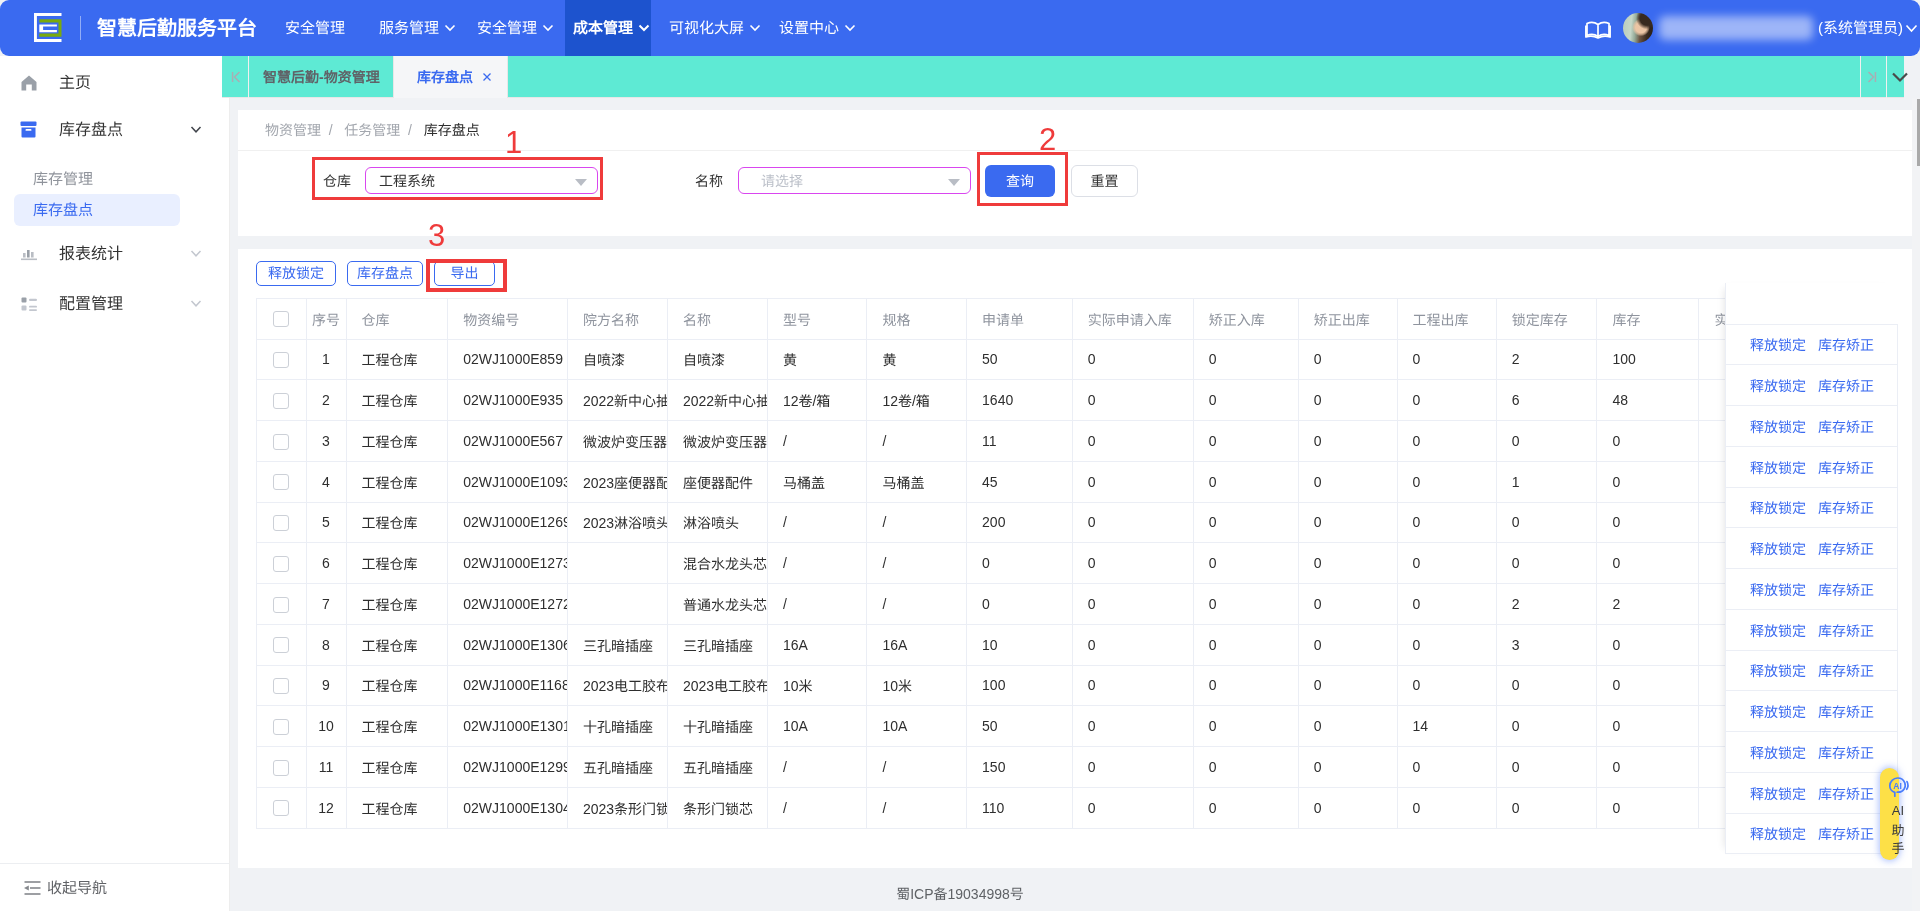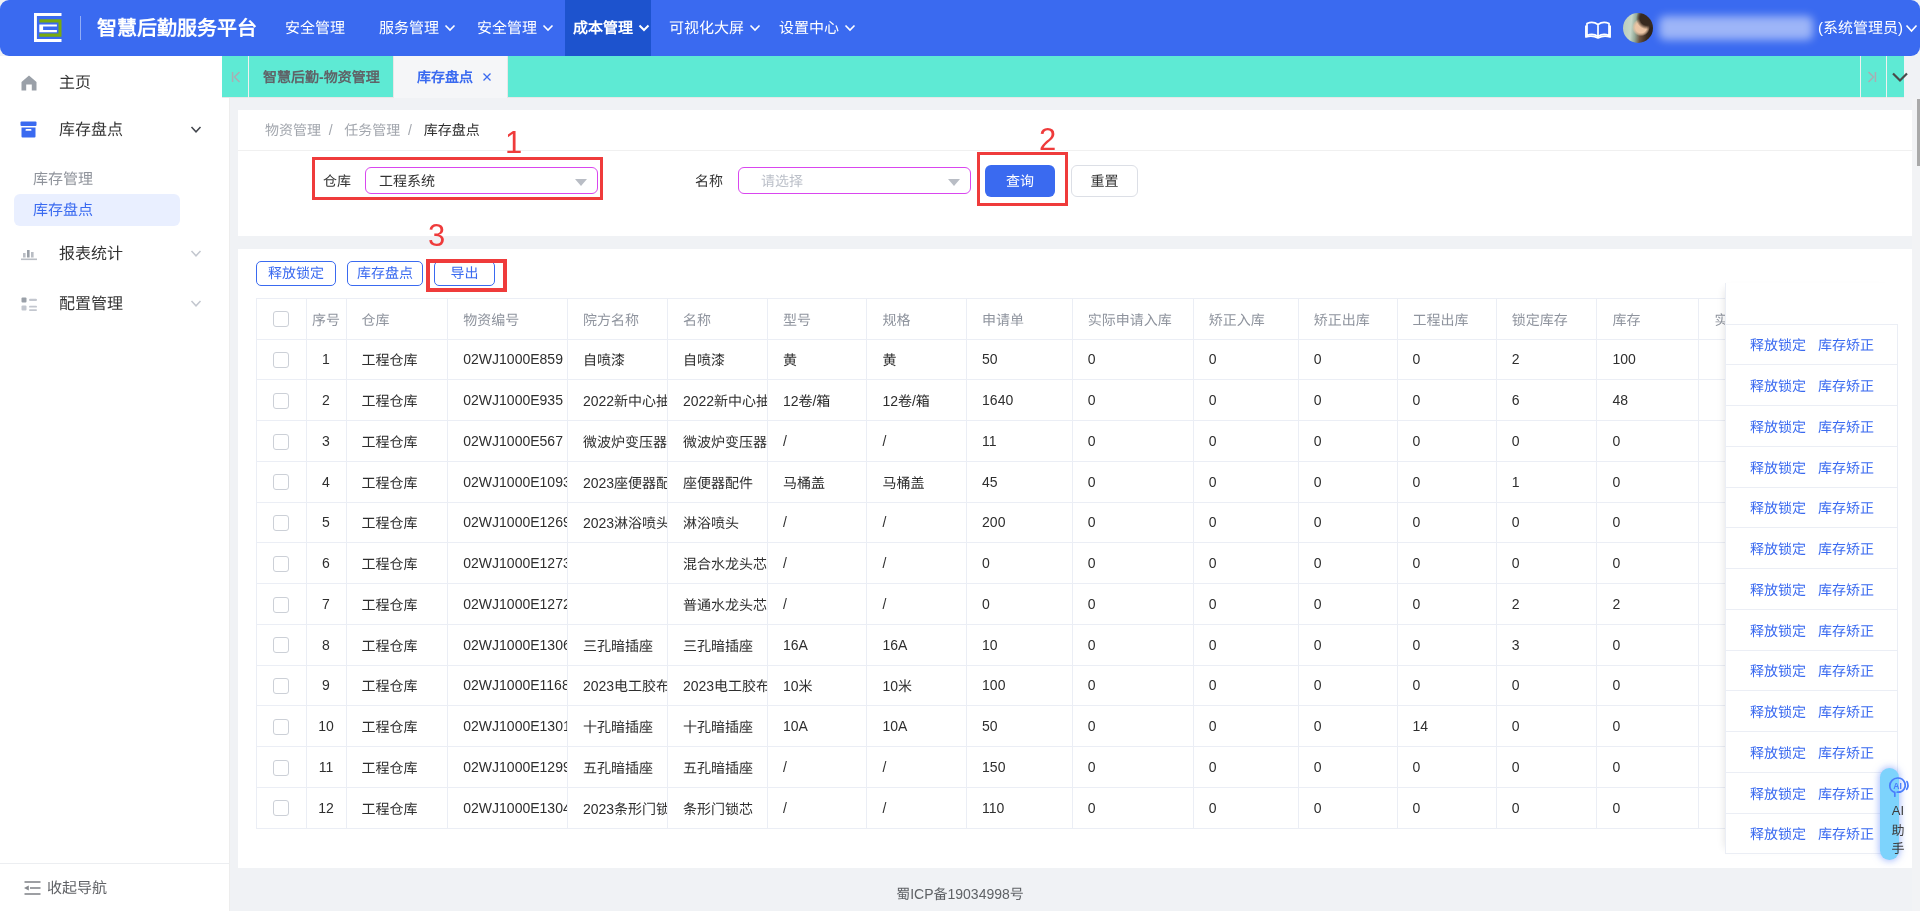--- a/index.html
+++ b/index.html
@@ -79,21 +79,21 @@
   
   #sbar { left:1912px; top:56px; width:8px; height:855px; }
   #sbar .track { position:absolute; left:0; top:42px; width:8px; height:813px; background:#f2f3f5; }
   #sbar .thumb { position:absolute; left:5px; top:43px; width:3px; height:67px; background:#a9a9a9; }
 
   
   .ann { position:absolute; border:3px solid #ef3b3b; }
   .annd { position:absolute; color:#ef3b3b; font-size:31px; font-weight:400; }
 
   
-  #ai { left:1880px; top:768px; width:19px; height:92px; background:#7dd3fc; border-radius:18px;
+  #ai { left:1880px; top:768px; width:19px; height:92px; background:#fde047; border-radius:18px;
         box-shadow:0 0 7px 1px rgba(96,135,250,.55); }
   #ai .t { position:absolute; left:8px; width:20px; text-align:center; font-size:13px; color:#3c3c3c; }
 </style>
 </head>
 <body>
 <div id="page">
 
   <div id="navbar" class="abs">
     <svg id="logo" class="abs" width="28" height="29" viewBox="0 0 28 29">
       <path d="M0 0 H27.5 V3 H2.9 V26 H27.5 V29 H0 Z" fill="#fff"></path>

